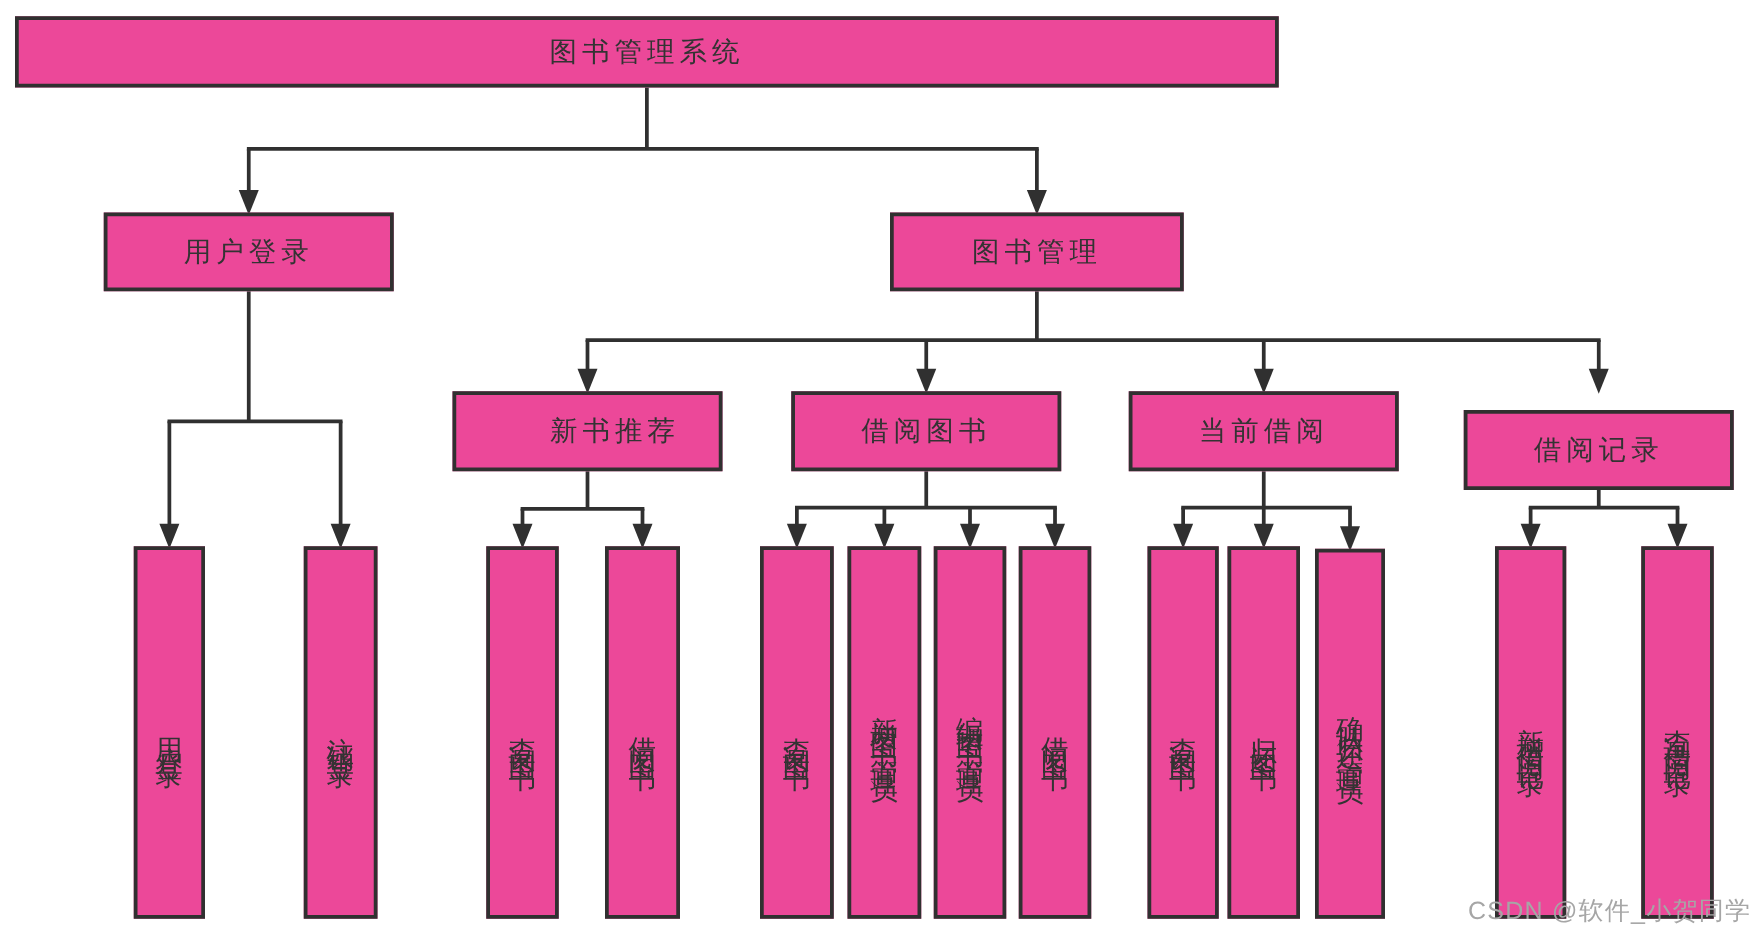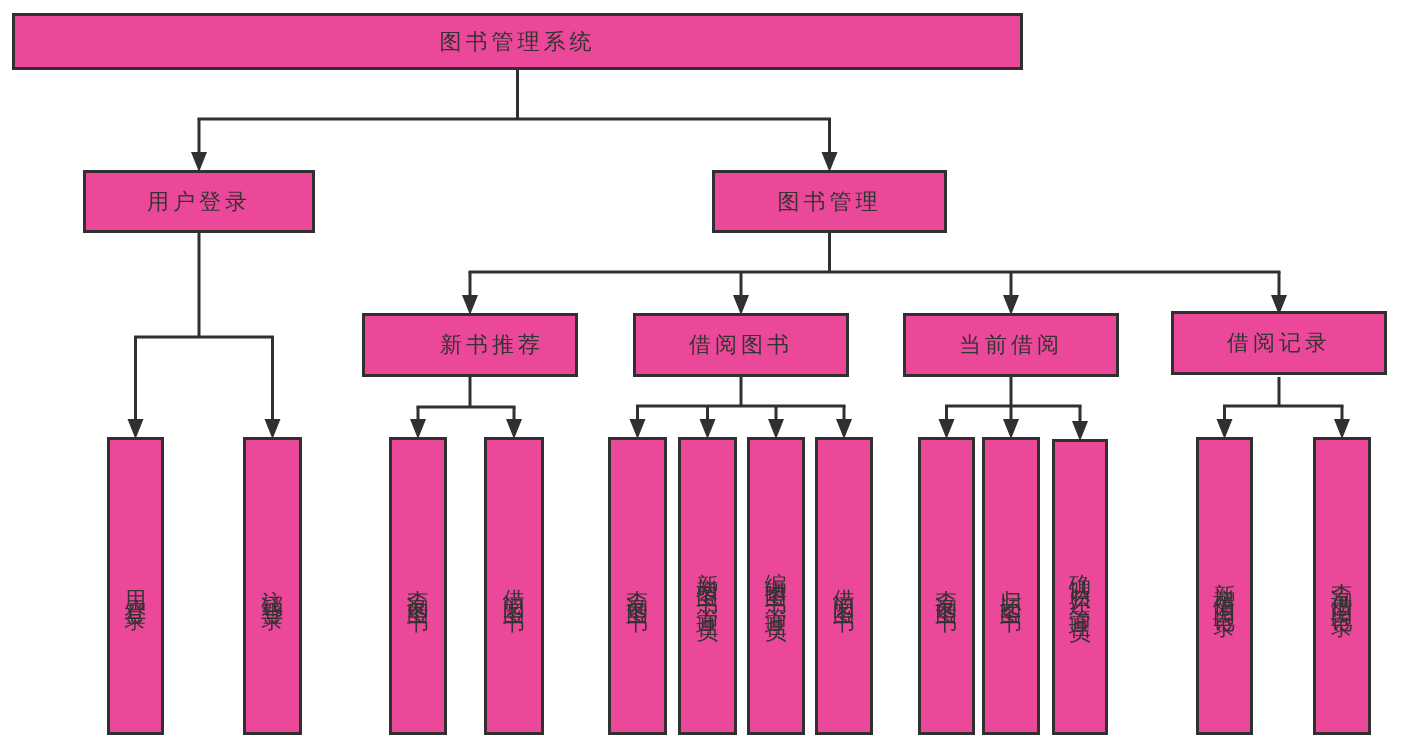--- a/index.html
+++ b/index.html
@@ -106,28 +106,29 @@
       <line x1="1342" y1="406" x2="1342" y2="421" stroke="#303030" stroke-width="3"></line>
       <polygon points="1334,419 1350,419 1342,439" fill="#303030"></polygon>
     </svg>
   <div id="nodes">
       <div class="node" style="left: 12px; top: 13px; width: 1011px; height: 57px;">图书管理系统</div>
       <div class="node" style="left: 83px; top: 170px; width: 232px; height: 63px;">用户登录</div>
       <div class="node" style="left: 712px; top: 170px; width: 235px; height: 63px;">图书管理</div>
       <div class="node" style="left: 362px; top: 313px; width: 216px; height: 64px; padding-left: 44px;">新书推荐</div>
       <div class="node" style="left: 633px; top: 313px; width: 216px; height: 64px;">借阅图书</div>
       <div class="node" style="left: 903px; top: 313px; width: 216px; height: 64px;">当前借阅</div>
-      <div class="node" style="left: 1171px; top: 311px; width: 216px; height: 64px;">借阅记录</div>
+      <div class="node" style="left: 1171px; top: 328px; width: 216px; height: 64px;">借阅记录</div>
       <div class="node vertical" style="left: 107px; top: 437px; width: 57px; height: 298px;">用户登录</div>
       <div class="node vertical" style="left: 243px; top: 437px; width: 59px; height: 298px;">注销登录</div>
       <div class="node vertical" style="left: 389px; top: 437px; width: 58px; height: 298px;">查询图书</div>
       <div class="node vertical" style="left: 484px; top: 437px; width: 60px; height: 298px;">借阅图书</div>
       <div class="node vertical" style="left: 608px; top: 437px; width: 59px; height: 298px;">查询图书</div>
       <div class="node vertical" style="left: 678px; top: 437px; width: 59px; height: 298px;">新增图书（管理员）</div>
       <div class="node vertical" style="left: 747px; top: 437px; width: 58px; height: 298px;">编辑图书（管理员）</div>
       <div class="node vertical" style="left: 815px; top: 437px; width: 58px; height: 298px;">借阅图书</div>
       <div class="node vertical" style="left: 918px; top: 437px; width: 57px; height: 298px;">查询图书</div>
       <div class="node vertical" style="left: 982px; top: 437px; width: 58px; height: 298px;">归还图书</div>
       <div class="node vertical" style="left: 1052px; top: 439px; width: 56px; height: 296px;">确认归还（管理员）</div>
       <div class="node vertical" style="left: 1196px; top: 437px; width: 57px; height: 298px;">新增借阅记录</div>
       <div class="node vertical" style="left: 1313px; top: 437px; width: 58px; height: 298px;">查询借阅记录</div>
     </div>
+  <div class="watermark">CSDN @软件_小贺同学</div>
 </div>
 
 </body></html>

